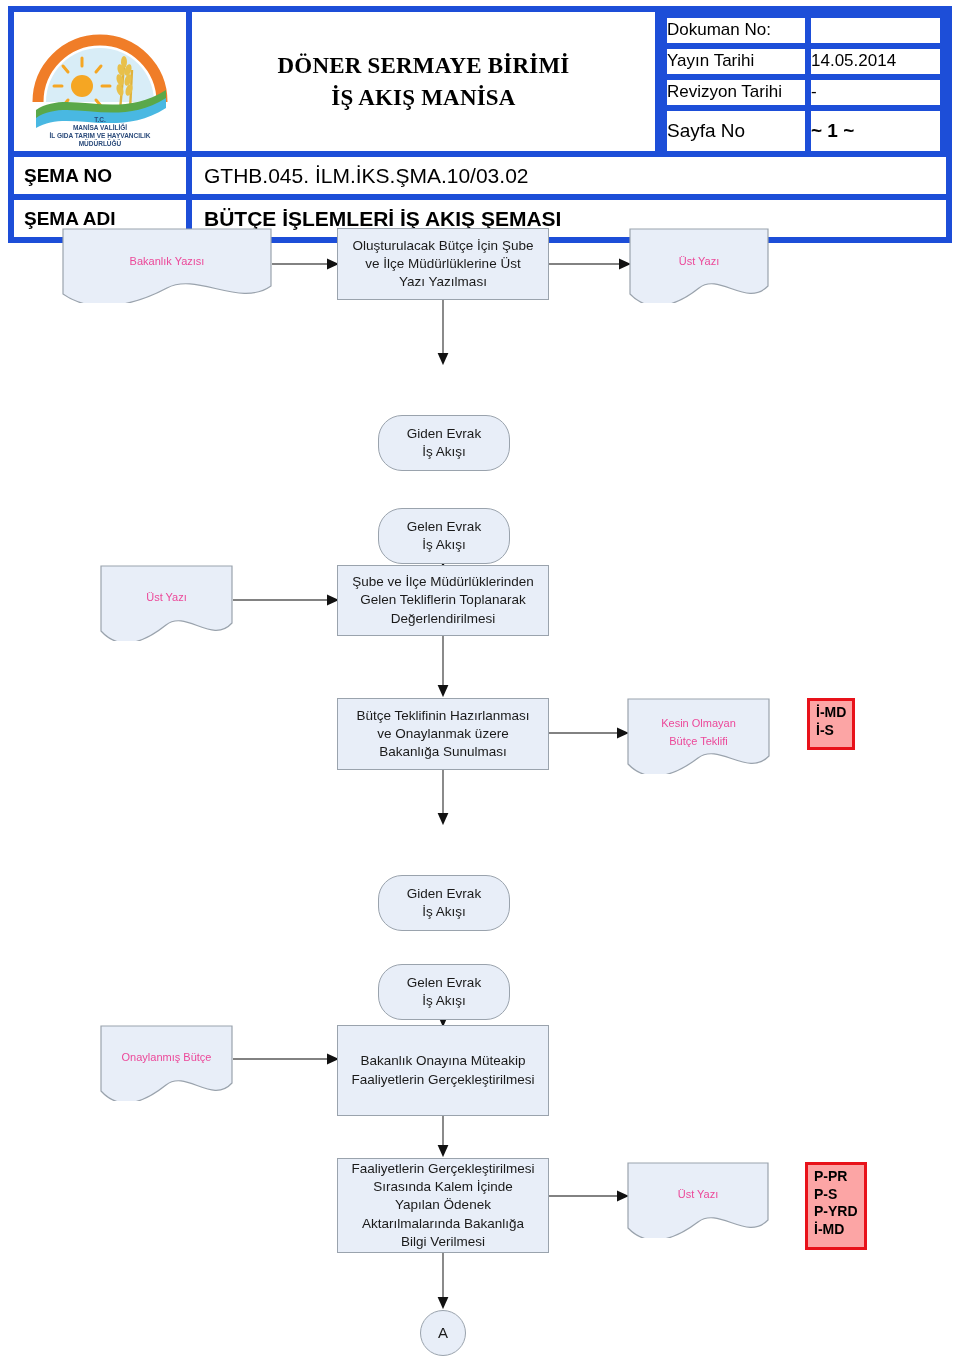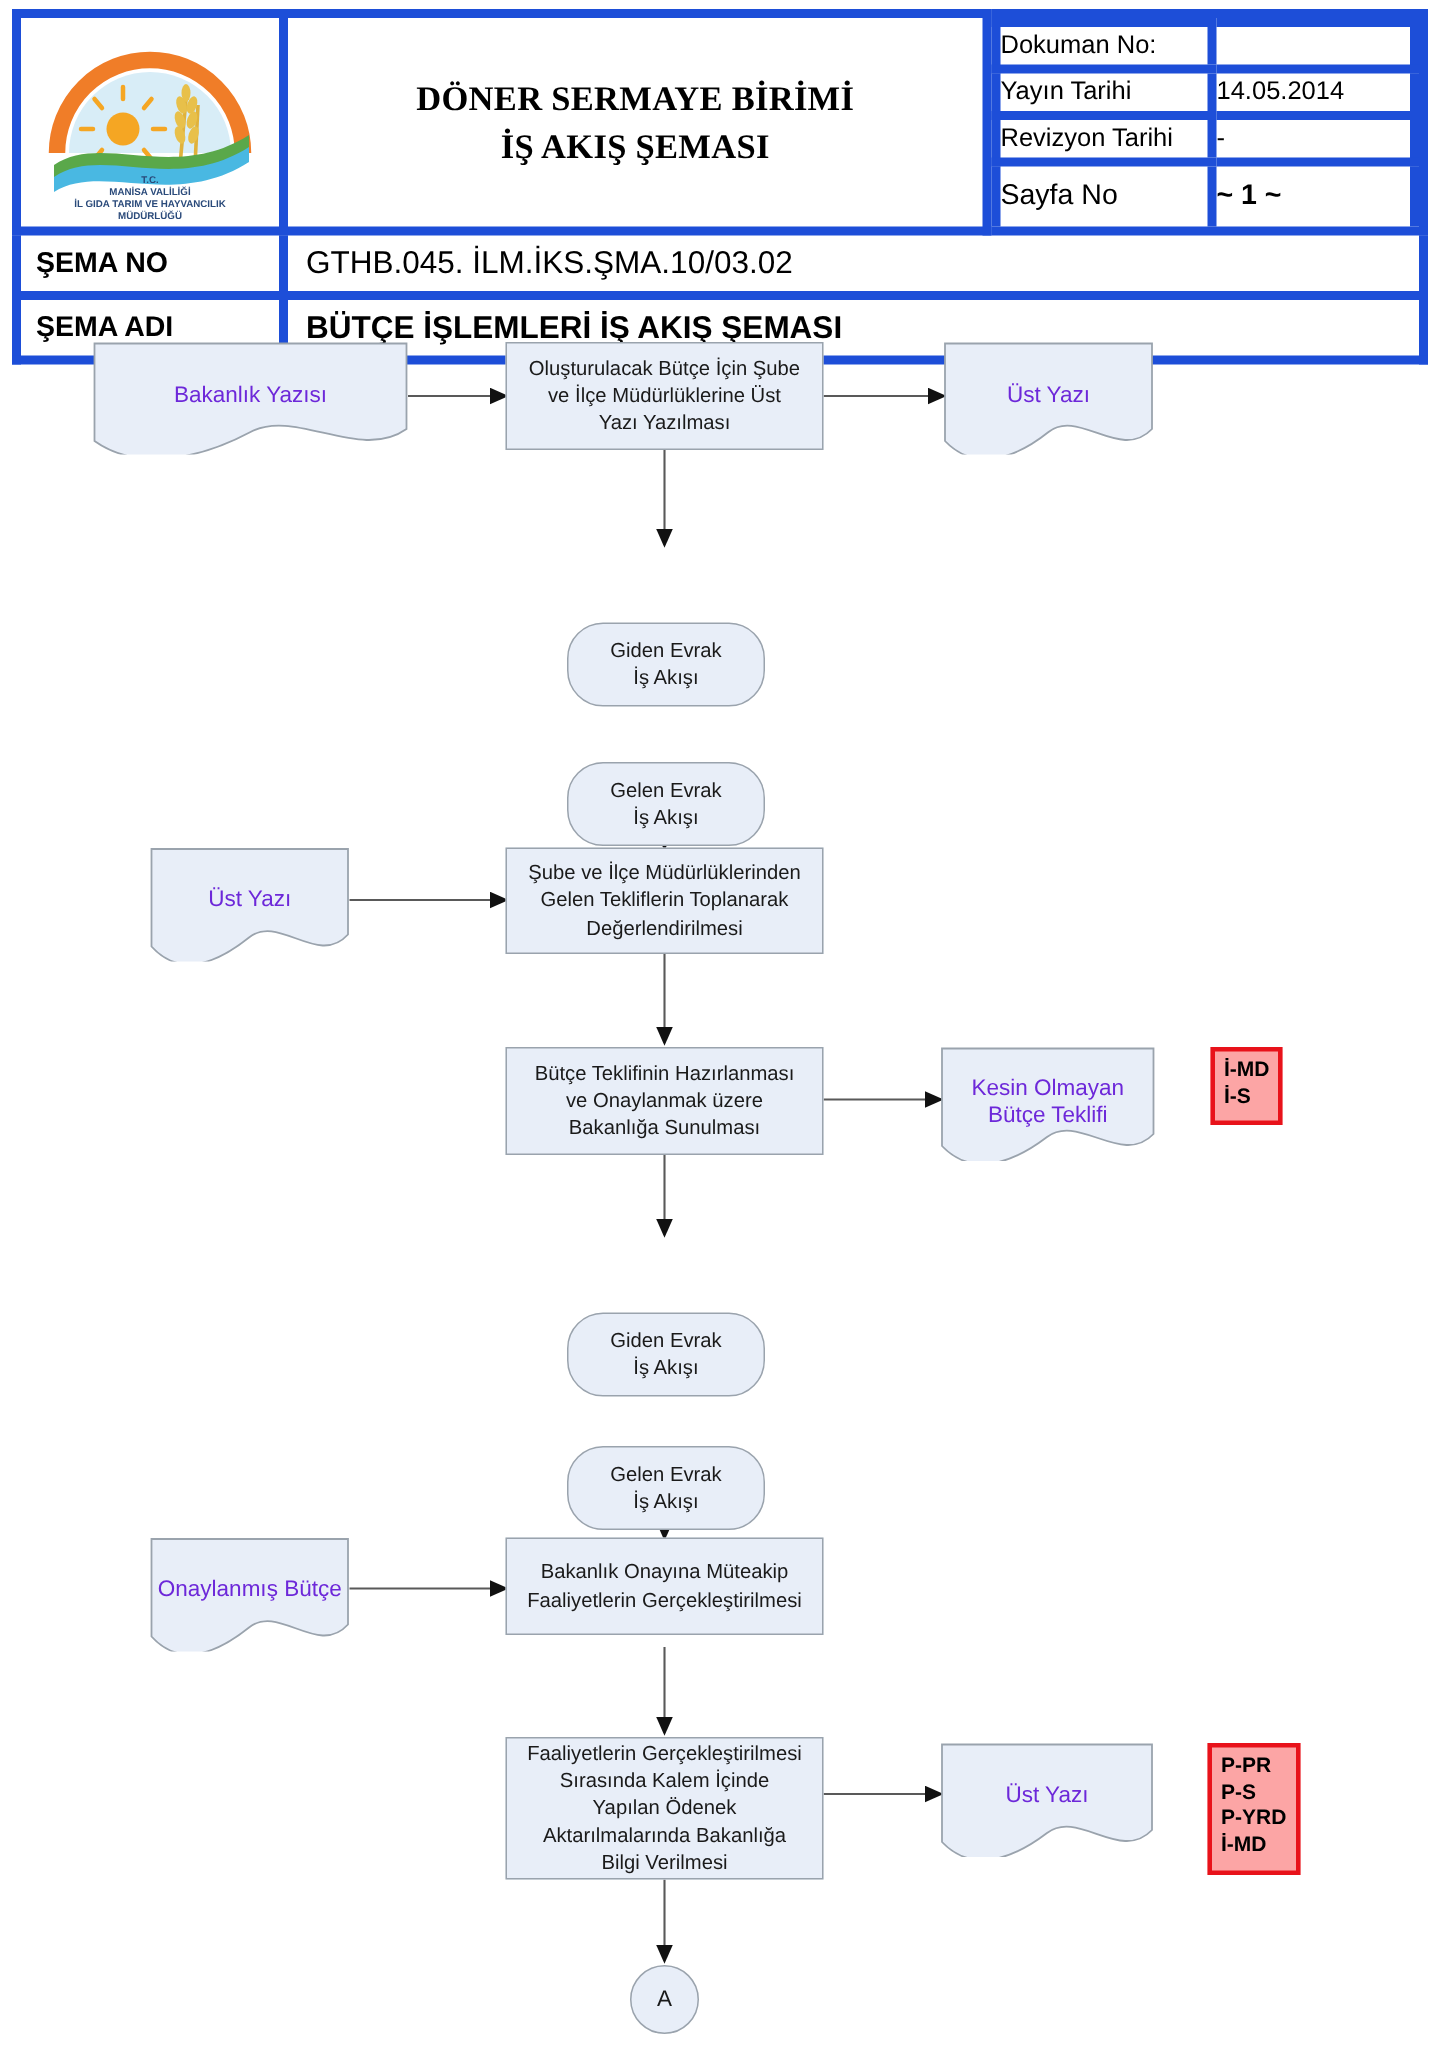--- a/index.html
+++ b/index.html
@@ -115,23 +115,23 @@
   }
   .node-doc {
     position: absolute;
     pointer-events: auto;
   }
   .node-doc .doc-label {
     position: absolute;
     left: 0;
     width: 100%;
     text-align: center;
-    font-size: 15px;
+    font-size: 11px;
     line-height: 1.35;
-    color: #6d28d9;
+    color: #ec4899;
   }
   .tag-box {
     position: absolute;
     box-sizing: border-box;
     background: #fca5a5;
     border: 3px solid #e8121a;
     font-weight: bold;
     font-size: 14px;
     line-height: 1.25;
     padding: 3px 5px 3px 6px;
@@ -184,21 +184,21 @@
 
           <text x="80" y="104" text-anchor="middle" font-family="Liberation Sans, sans-serif" font-size="6.5" font-weight="bold" fill="#2a4a7a">T.C.</text>
           <text x="80" y="112" text-anchor="middle" font-family="Liberation Sans, sans-serif" font-size="6.5" font-weight="bold" fill="#2a4a7a">MANİSA VALİLİĞİ</text>
           <text x="80" y="120" text-anchor="middle" font-family="Liberation Sans, sans-serif" font-size="6.5" font-weight="bold" fill="#2a4a7a">İL GIDA TARIM VE HAYVANCILIK</text>
           <text x="80" y="128" text-anchor="middle" font-family="Liberation Sans, sans-serif" font-size="6.5" font-weight="bold" fill="#2a4a7a">MÜDÜRLÜĞÜ</text>
         </svg>
       </td>
 
       <td class="title-cell">
         <div>DÖNER SERMAYE BİRİMİ</div>
-        <div>İŞ AKIŞ ŞEMASI</div>
+        <div>İŞ AKIŞ MANİSA</div>
       </td>
 
       <td style="width:285px; padding:0 !important;">
         <table class="meta-table">
           <tbody>
                 <tr>
             <td class="meta-k">Dokuman No:</td>
             <td class="meta-v"></td>
           </tr>
           <tr>
@@ -358,21 +358,21 @@
     </div>
   </div>
 
   <div class="node-doc" style="left:100px; top:1025px; width:133px; height:76px;">
     <svg width="133" height="76" viewBox="0 0 133 76">
       <path d="M1,1 H132 V58 C112,80 86,44 66,60 C46,76 21,88 1,66 Z" fill="#e8eef8" stroke="#9aa3ad" stroke-width="1.2"></path>
     </svg>
     <div class="doc-label" style="top:25px;">Onaylanmış Bütçe</div>
   </div>
 
-  <div class="node process" style="left:337px; top:1025px; width:212px; height:65px;">
+  <div class="node process" style="left:337px; top:1025px; width:212px; height:91px;">
     <div>
       <div>Bakanlık Onayına Müteakip</div>
       <div>Faaliyetlerin Gerçekleştirilmesi</div>
     </div>
   </div>
 
   <div class="node process" style="left:337px; top:1158px; width:212px; height:95px;">
     <div>
       <div>Faaliyetlerin Gerçekleştirilmesi</div>
       <div>Sırasında Kalem İçinde</div>

